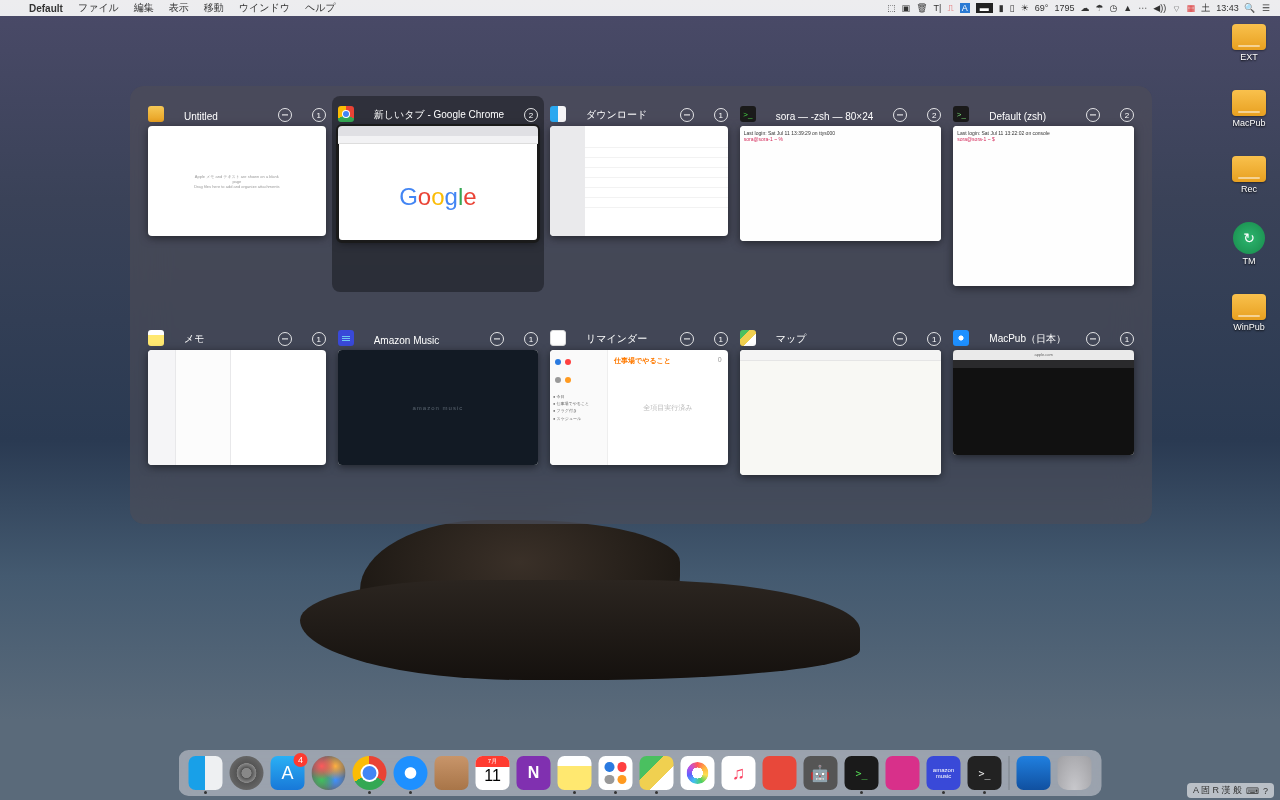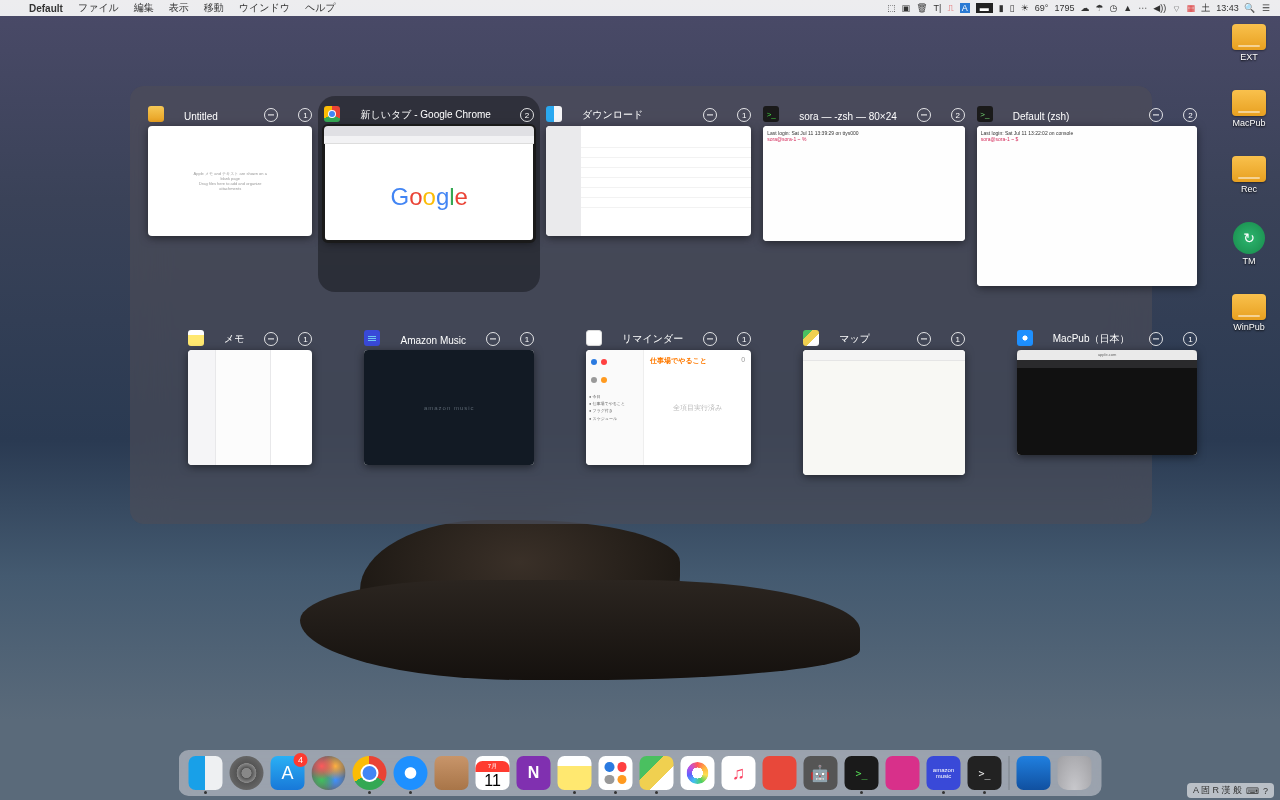--- a/index.html
+++ b/index.html
@@ -33,28 +33,28 @@
 .mc-grid { display:grid; grid-template-columns:repeat(5,1fr); gap:12px 12px; }
 .mc-item { display:flex; flex-direction:column; }
 .mc-head { display:flex; align-items:flex-end; gap:20px; height:20px; margin-bottom:4px; }
 .mc-head .appicon { width:16px; height:16px; border-radius:3px; flex:none; }
 .mc-head .title { font-size:10px; color:#fff; white-space:nowrap; overflow:hidden; text-overflow:ellipsis; flex:1; }
 .mc-head .badge { width:14px; height:14px; border:1.2px solid rgba(255,255,255,.85); border-radius:50%; display:flex; align-items:center; justify-content:center; font-size:8px; color:#fff; flex:none; }
 .mc-head .minus { width:14px; height:14px; border:1.2px solid rgba(255,255,255,.85); border-radius:50%; position:relative; flex:none; }
 .mc-head .minus::after{content:"";position:absolute;left:3px;right:3px;top:50%;height:1.2px;background:#fff;transform:translateY(-50%);}
 .mc-thumb { background:#fff; border-radius:4px; box-shadow:0 2px 8px rgba(0,0,0,.5); overflow:hidden; position:relative; }
 .mc-item.sel .mc-thumb { outline:3px solid #1a1a1a; outline-offset:-1px; }
-.mc-item.sel { background:rgba(0,0,0,.35); border-radius:17px; margin:-6px; padding:6px; }
+.mc-item.sel { background:rgba(0,0,0,.35); border-radius:8px; margin:-6px; padding:6px; }
 .th1 { height:110px; }
 .th-flex { height:115px; }
 .th-tall { height:160px; }
 .th2 { height:115px; }
 .th3 { height:105px; }
 .th4 { height:125px; }
-.row2 { margin-top:28px;margin-left:40px; }
+.row2 { margin-top:28px; }
 
 
 .g-logo { position:absolute; left:50%; top:62%; transform:translate(-50%,-50%); font-size:24px; font-weight:500; }
 .g-logo span:nth-child(1){color:#4285F4}.g-logo span:nth-child(2){color:#EA4335}.g-logo span:nth-child(3){color:#FBBC05}.g-logo span:nth-child(4){color:#4285F4}.g-logo span:nth-child(5){color:#34A853}.g-logo span:nth-child(6){color:#EA4335}
 .chrome-tabs{position:absolute;top:0;left:0;right:0;height:10px;background:#e0e0e4;}
 .chrome-bar{position:absolute;top:10px;left:0;right:0;height:8px;background:#f2f2f4;border-bottom:1px solid #ddd;}
 .finder-side{position:absolute;left:0;top:0;bottom:0;width:35px;background:#eaeaec;}
 .finder-list{position:absolute;left:35px;right:0;top:12px;bottom:0;}
 .finder-list div{height:10px;border-bottom:1px solid #f2f2f2;}
 .term-body{position:absolute;inset:0;background:#fefefe;padding:4px;font-family:monospace;font-size:5px;}
@@ -103,21 +103,21 @@
 .d-finder{background:linear-gradient(90deg,#18a0e8 50%,#eef0f2 50%);}
 .d-settings{background:radial-gradient(circle,#888 20%,#555 22%,#888 40%,#555 42%,#777);border-radius:50%;}
 .d-appstore{background:linear-gradient(#2ab0f5,#1878d8);display:flex;align-items:center;justify-content:center;color:#fff;font-size:18px;}
 .d-appstore .badge{position:absolute;top:-3px;right:-3px;width:14px;height:14px;background:#ff3b30;border-radius:50%;color:#fff;font-size:9px;display:flex;align-items:center;justify-content:center;}
 .d-launchpad{background:radial-gradient(circle at 30% 30%,#ff5a5a,transparent 40%),radial-gradient(circle at 70% 30%,#ffb040,transparent 40%),radial-gradient(circle at 30% 70%,#40c060,transparent 40%),radial-gradient(circle at 70% 70%,#4090ff,transparent 40%),#666;border-radius:50%;}
 .d-chrome{background:conic-gradient(#ea4335 0 120deg,#34a853 120deg 240deg,#fbbc05 240deg);border-radius:50%;position:relative;}
 .d-chrome::after{content:"";position:absolute;inset:8px;background:#fff;border-radius:50%;}
 .d-chrome::before{content:"";position:absolute;inset:10px;background:#4285f4;border-radius:50%;z-index:1;}
 .d-safari{background:radial-gradient(circle,#fff 22%,#1e90ff 26%);border-radius:50%;}
 .d-contacts{background:linear-gradient(#c8956a,#a87548);}
-.d-cal{background:#fff;display:flex;flex-direction:column;align-items:center;font-size:7px;justify-content:flex-end;}
+.d-cal{background:#fff;display:flex;flex-direction:column;align-items:center;font-size:7px;}
 .d-cal .mon{background:#ff3b30;color:#fff;width:100%;text-align:center;border-radius:7px 7px 0 0;font-size:6px;padding:1px 0;}
 .d-cal .day{font-size:16px;font-weight:300;}
 .d-onenote{background:#8030b0;color:#fff;display:flex;align-items:center;justify-content:center;font-size:16px;font-weight:600;}
 .d-notes{background:linear-gradient(#fff 28%,#ffe870 28%);}
 .d-reminders{background:#fff;display:grid;grid-template-columns:1fr 1fr;grid-template-rows:1fr 1fr;padding:6px;gap:3px;}
 .d-reminders div{border-radius:50%;}
 .d-maps{background:linear-gradient(135deg,#4ac060 35%,#f0d050 35% 65%,#fff 65%);}
 .d-photos{background:#fff;display:flex;align-items:center;justify-content:center;}
 .d-photos::after{content:"";width:22px;height:22px;background:conic-gradient(#ff5a5a,#ffb040,#ffe050,#50d060,#40c0f0,#6060ff,#c050e0,#ff5a5a);border-radius:50%;-webkit-mask:radial-gradient(circle,transparent 35%,#000 36%);}
 .d-music{background:#fff;display:flex;align-items:center;justify-content:center;color:#fa4060;font-size:18px;}

